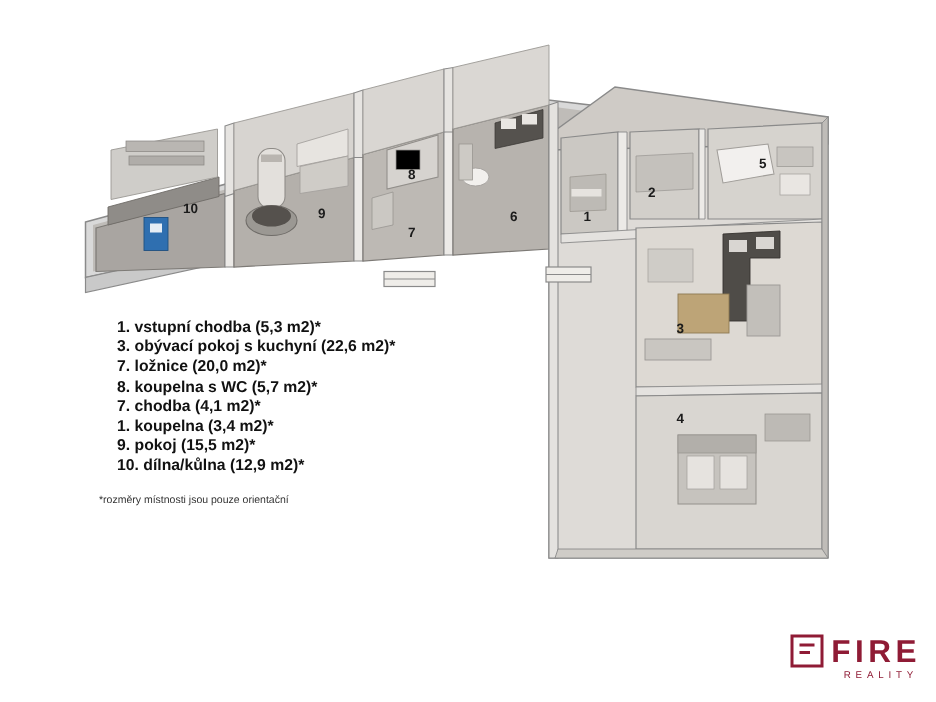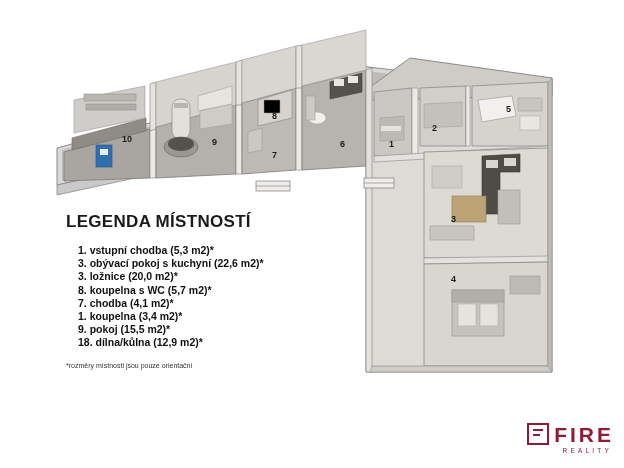--- a/index.html
+++ b/index.html
@@ -251,30 +251,29 @@
       <rect x="364" y="178" width="30" height="10" fill="#efede9" stroke="#8a8a8a" stroke-width="0.8"></rect>
       <line x1="364" y1="183" x2="394" y2="183" stroke="#8a8a8a" stroke-width="0.7"></line>
     </g>
 
     <path d="M548,82 L552,78 L552,372 L548,368 Z" fill="#bfbcb8" stroke="#8a8a8a" stroke-width="0.6"></path>
 
     <path d="M372,366 L548,366 L552,372 L370,372 Z" fill="#cfccc7" stroke="#8a8a8a" stroke-width="0.6"></path>
   </svg>
 
   <div id="legend">
-    <h1 id="legend-title">LEGENDA MÍSTNOSTÍ</h1>
     <ul id="legend-list">
       <li>1. vstupní chodba (5,3 m2)*</li>
       <li>3. obývací pokoj s kuchyní (22,6 m2)*</li>
-      <li>3. ložnice (20,0 m2)*</li>
+      <li>7. ložnice (20,0 m2)*</li>
       <li>8. koupelna s WC (5,7 m2)*</li>
       <li>7. chodba (4,1 m2)*</li>
       <li>1. koupelna (3,4 m2)*</li>
       <li>9. pokoj (15,5 m2)*</li>
-      <li>18. dílna/kůlna (12,9 m2)*</li>
+      <li>10. dílna/kůlna (12,9 m2)*</li>
     </ul>
     <div id="legend-note">*rozměry místnosti jsou pouze orientační</div>
   </div>
 
   <div id="logo">
     <div id="logo-row">
       <span id="logo-mark"></span>
       <span id="logo-word">FIRE</span>
     </div>
     <div id="logo-sub">REALITY</div>

